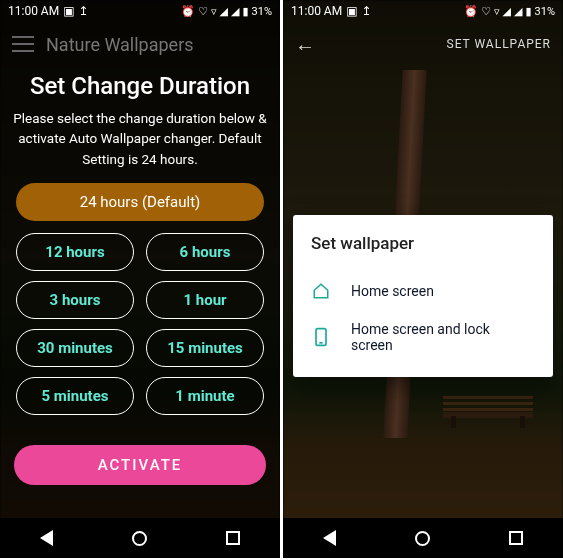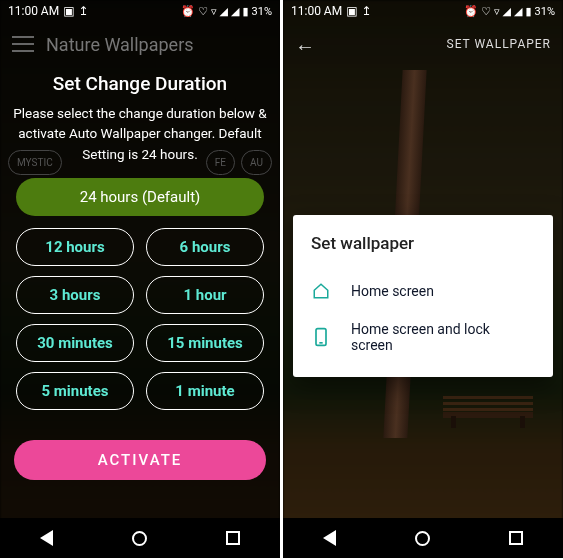--- a/index.html
+++ b/index.html
@@ -92,40 +92,40 @@
   }
   
   .modal-area {
     position: relative;
     z-index: 10;
     padding: 0 10px;
     color: #fff;
     text-align: center;
   }
   .modal-title {
-    font-size: 19px;
+    font-size: 24px;
     font-weight: 500;
     margin-top: 6px;
     margin-bottom: 8px;
   }
   .modal-desc {
     font-size: 13.5px;
     line-height: 1.5;
     margin-bottom: 14px;
   }
   .pill {
     border-radius: 22px;
     height: 38px;
     display: flex;
     align-items: center;
     justify-content: center;
     font-size: 15px;
   }
   .pill-primary {
-    background: #4d7c0f;
+    background: #a16207;
     color: #fff;
     margin: 0 6px 12px 6px;
   }
   .option-grid {
     display: grid;
     grid-template-columns: 1fr 1fr;
     gap: 10px 12px;
     padding: 0 6px;
   }
   .pill-outline {
@@ -272,26 +272,20 @@
 
   <div class="dim-header">
     <div class="hamburger">
       <span></span>
         <span></span>
         <span></span>
     </div>
     <span>Nature Wallpapers</span>
   </div>
 
-  <div class="dim-chips">
-    <div class="dim-chip">MYSTIC</div>
-    <div style="flex:1"></div>
-    <div class="dim-chip">FE</div>
-    <div class="dim-chip">AU</div>
-  </div>
 
   <div class="modal-area">
     <div class="modal-title">Set Change Duration</div>
     <div class="modal-desc">Please select the change duration below &amp; activate Auto Wallpaper changer. Default Setting is 24 hours.</div>
 
     <div class="pill pill-primary">24 hours (Default)</div>
 
     <div class="option-grid">
       <div class="pill pill-outline">12 hours</div>
       <div class="pill pill-outline">6 hours</div>

